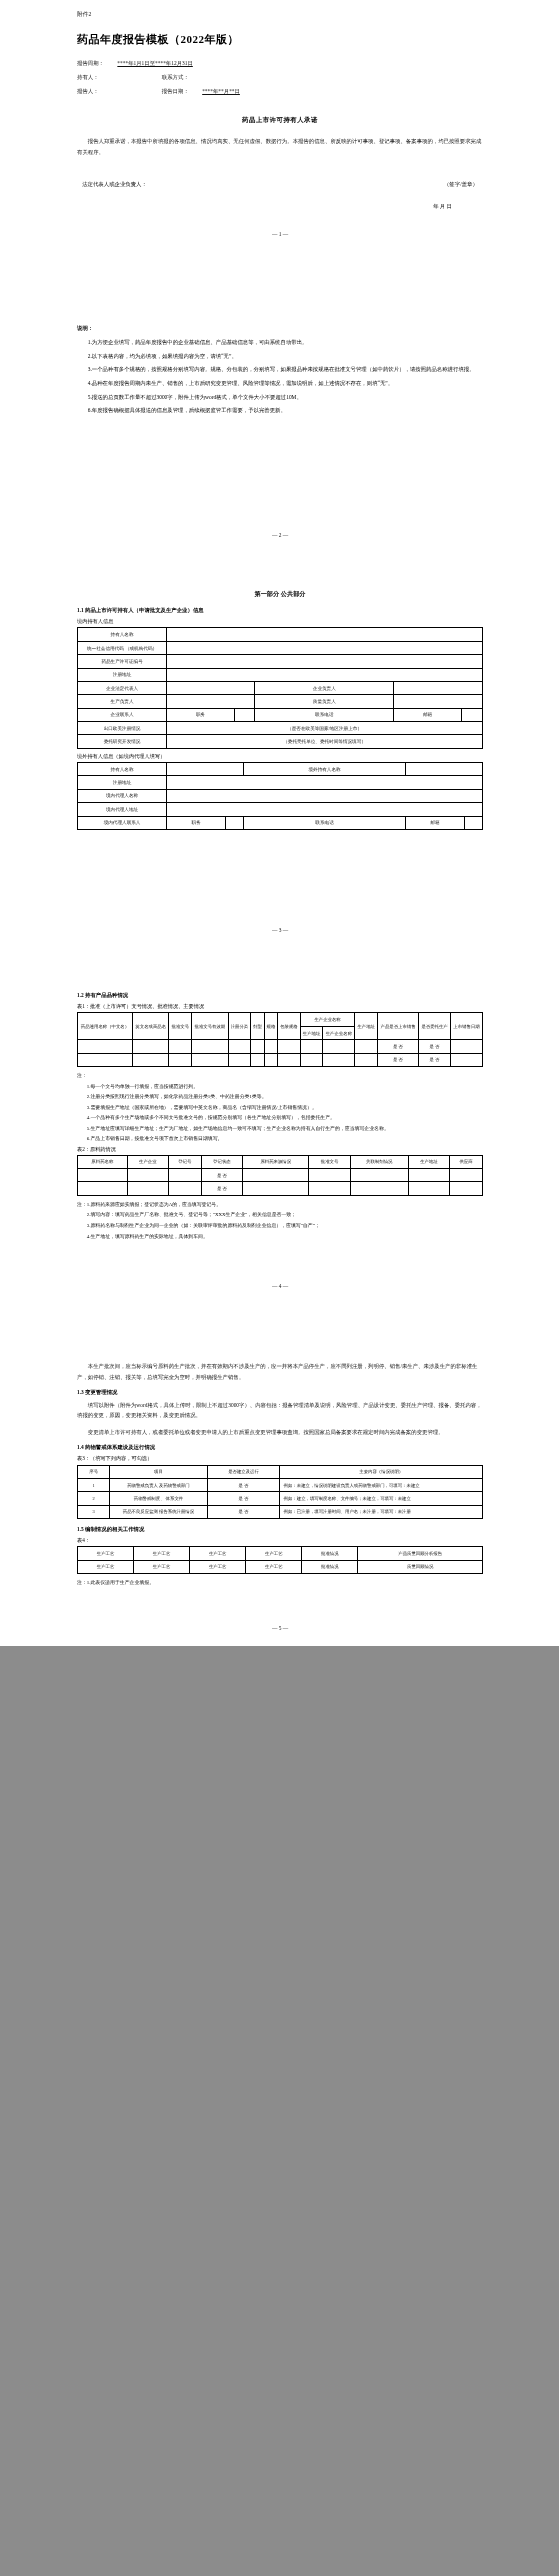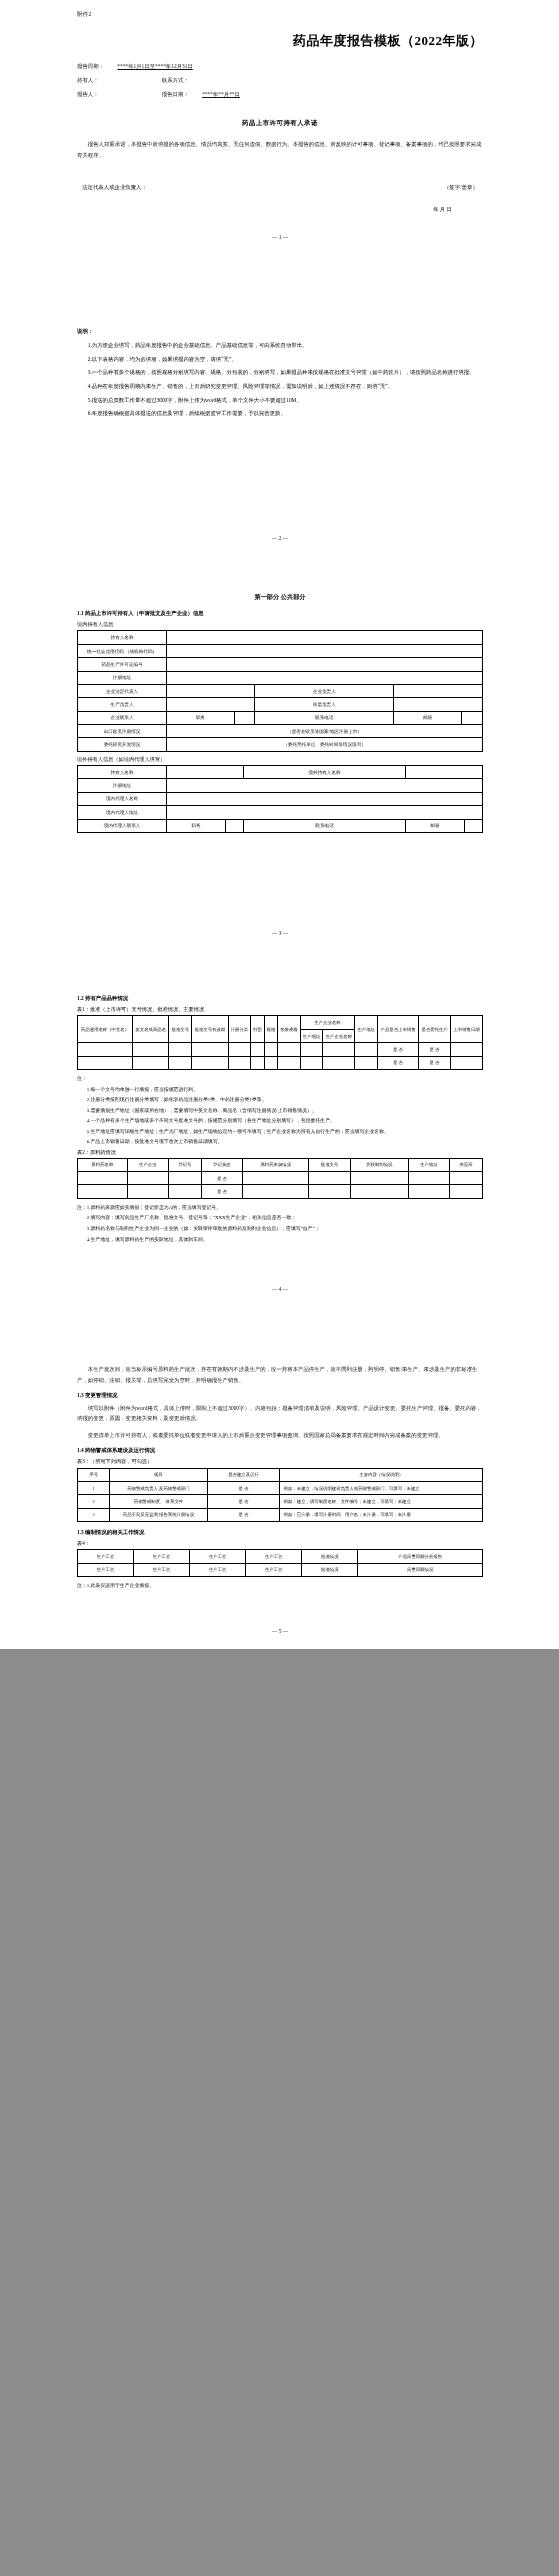--- a/index.html
+++ b/index.html
@@ -15,22 +15,22 @@
     padding:0 77px;
     box-sizing:border-box;
   }
   .attach{
     font-size:5.7px;
     color:#111;
     padding-top:11.3px;
     padding-bottom:5.2px;
   }
   .doc-title{
-    text-align:right;
-    font-size:13px;
+    text-align:left;
+    font-size:11px;
     font-weight:bold;
     letter-spacing:0.5px;
     margin:7.2px 0 13.4px 0;
     color:#000;
   }
   .line-row{
     font-size:5.4px;
     color:#111;
     margin:0 0 7.2px 0;
     display:flex;

